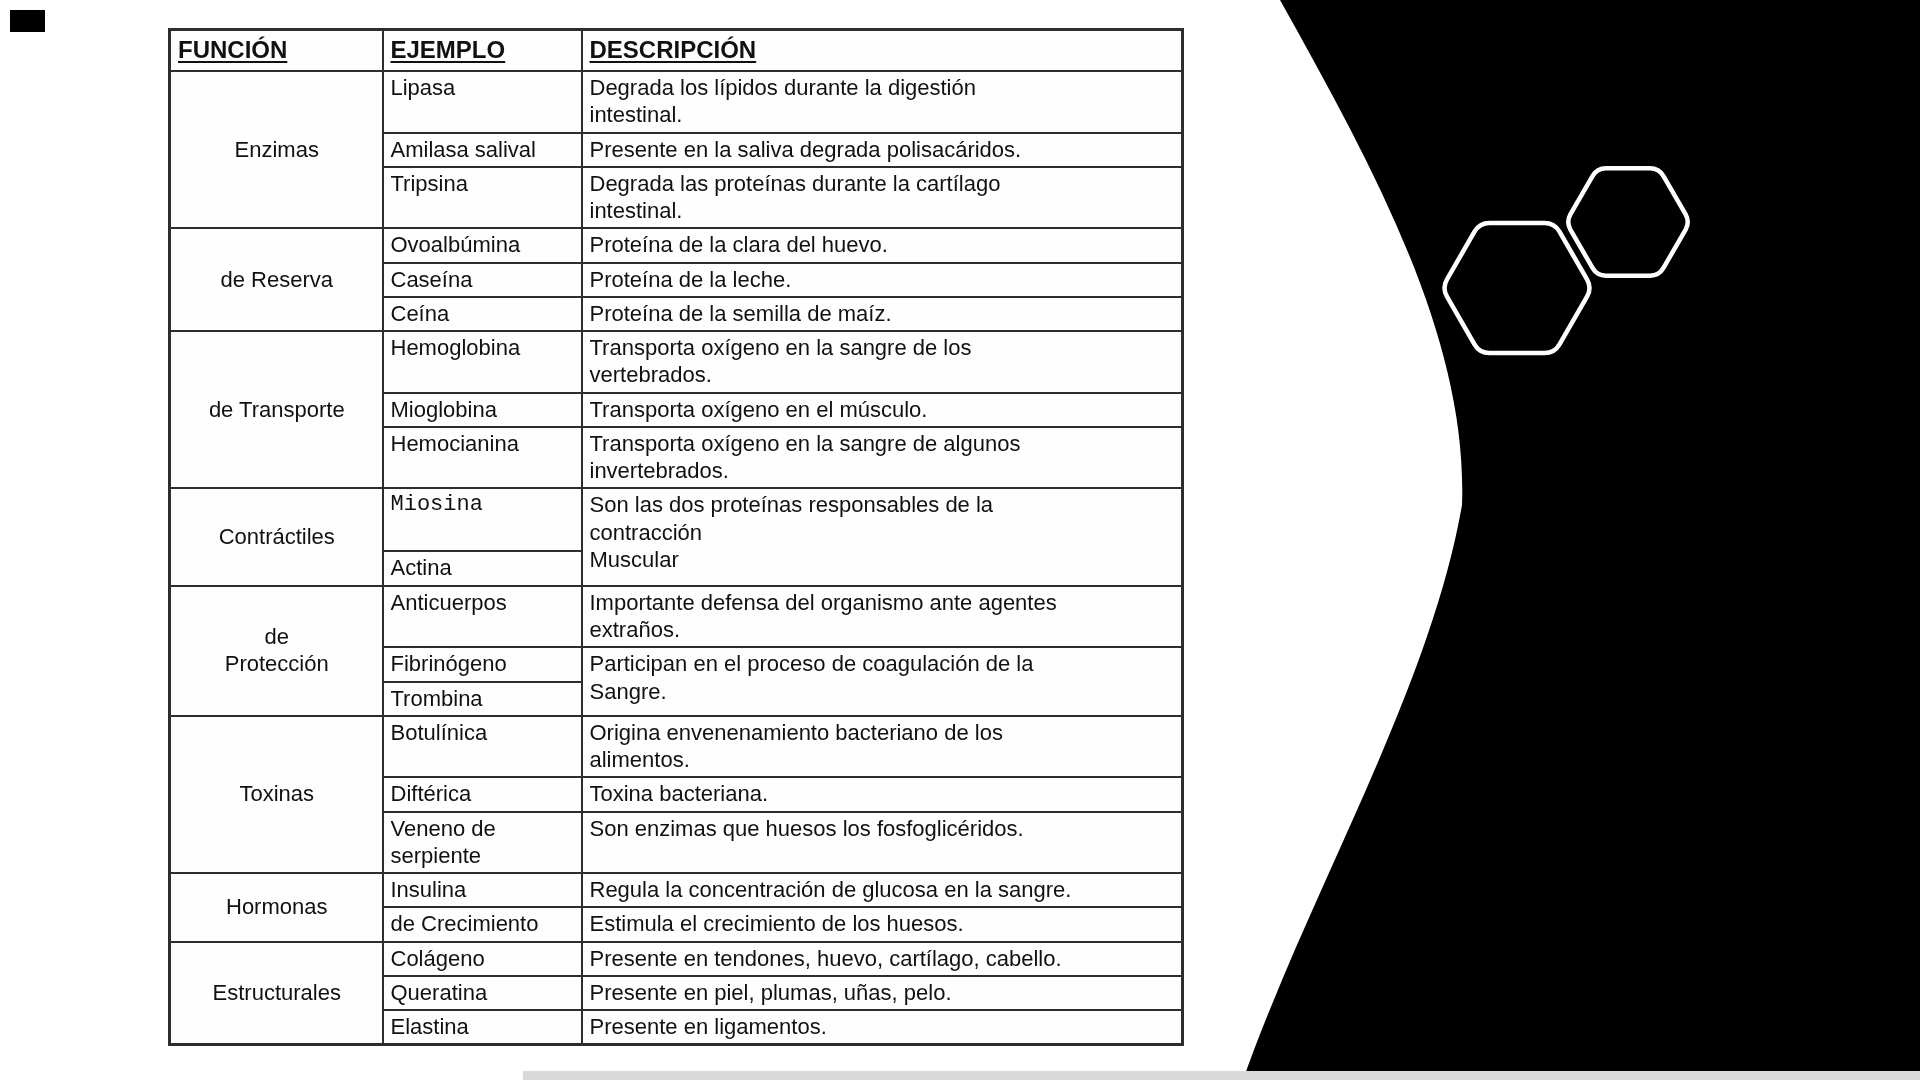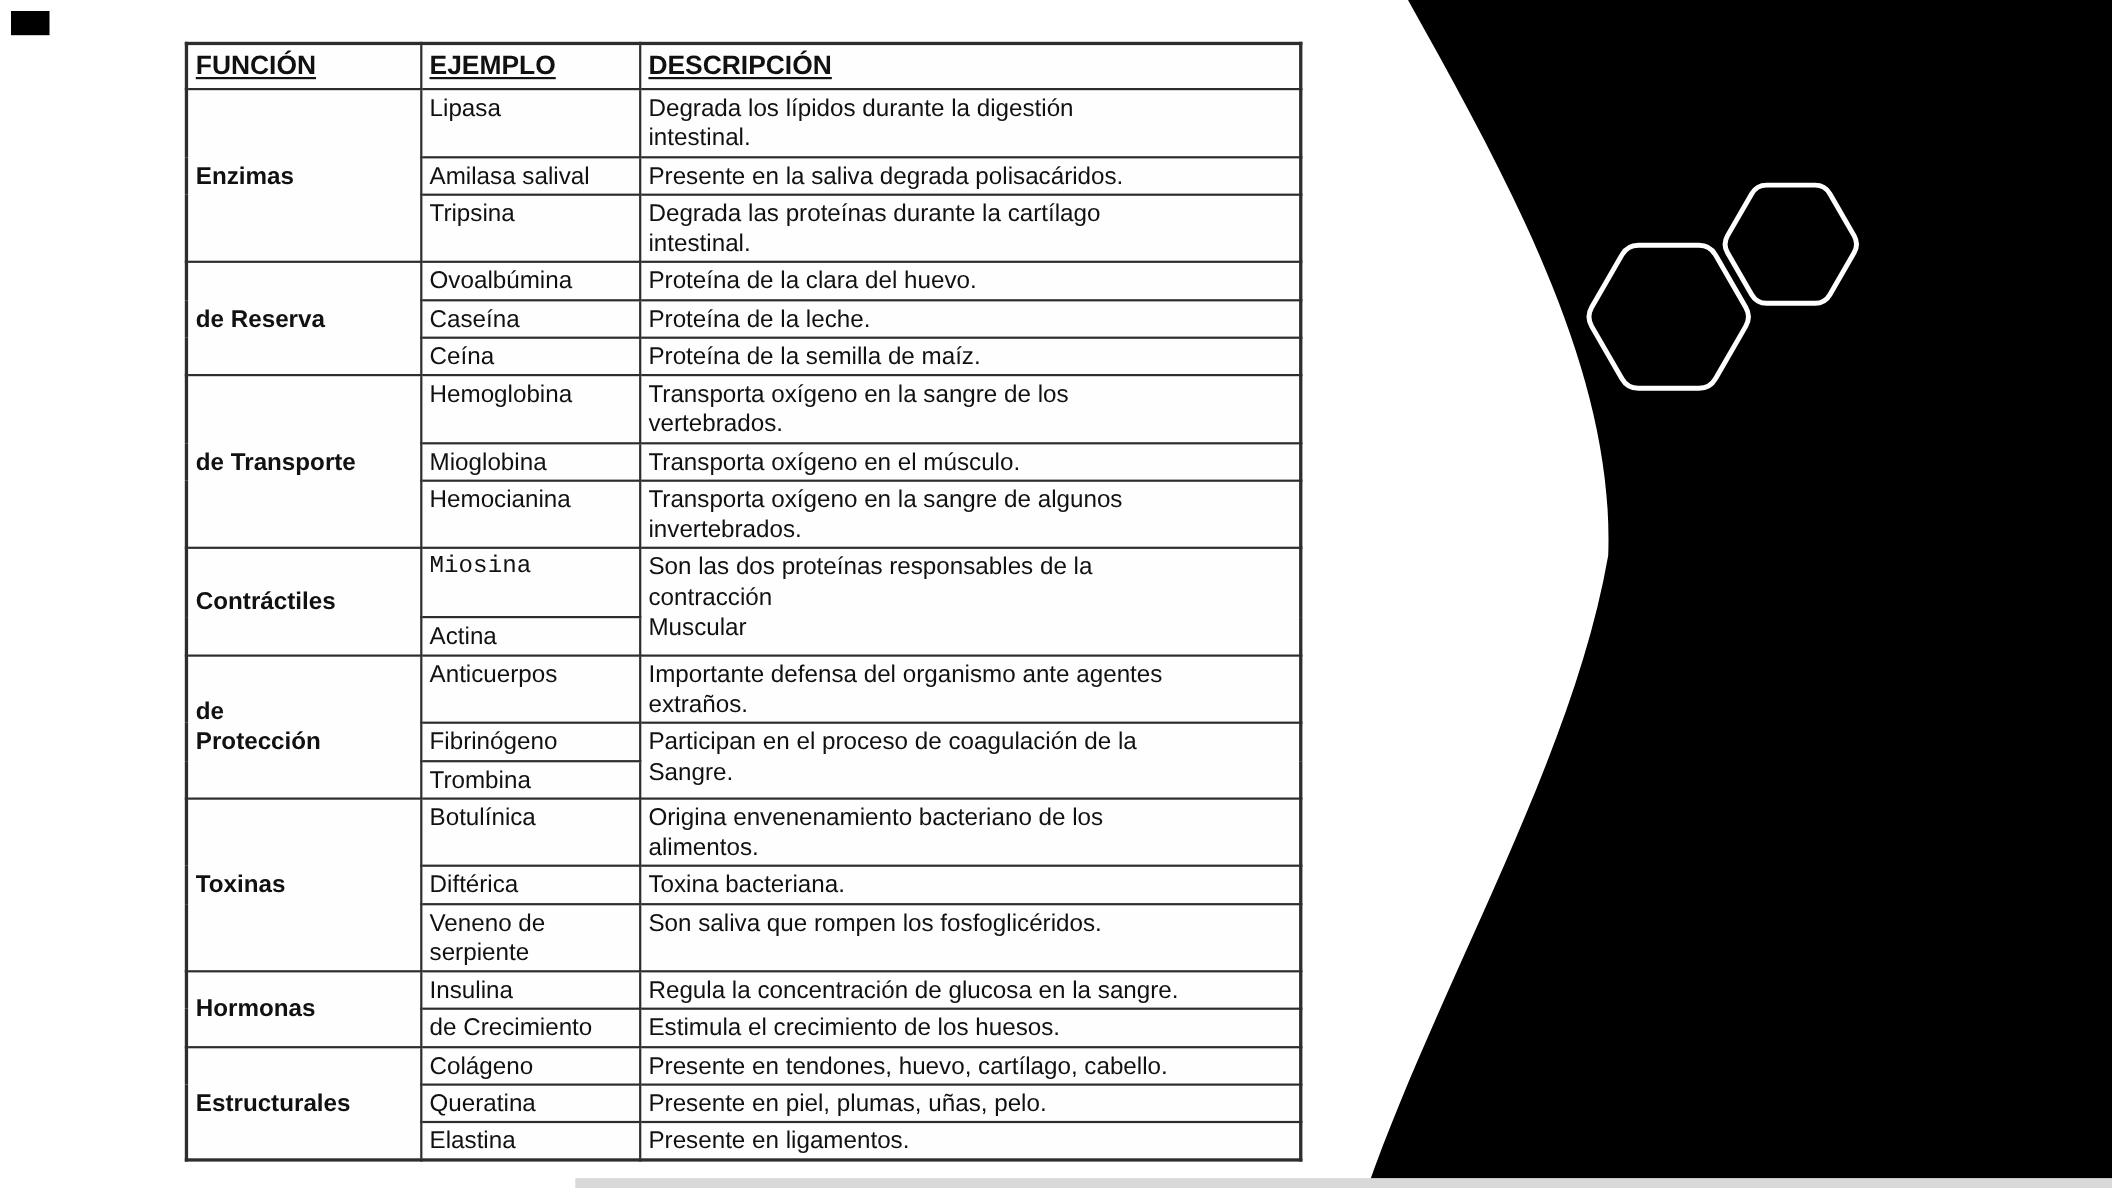--- a/index.html
+++ b/index.html
@@ -6,42 +6,42 @@
   body{
     width:1920px;height:1080px;position:relative;overflow:hidden;
     background:#ffffff;
     font-family:"Liberation Sans", sans-serif;
   }
   .corner-mark{
     position:absolute;left:10px;top:10px;width:35px;height:22px;
     background:#000;z-index:3;
   }
   table.protein-table{
-    position:absolute;left:168px;top:38px;width:1013px;
+    position:absolute;left:168px;top:28px;width:1013px;
     border-collapse:collapse;table-layout:fixed;
     background:#fefefe;z-index:2;
     border:3px solid #2d2d2d;
   }
   .protein-table th,.protein-table td{
     border:2px solid #2d2d2d;
     color:#111;
     overflow:hidden;
   }
   .protein-table th{
     font-size:24px;font-weight:bold;text-align:left;
     text-decoration:underline;text-underline-offset:3px;
     padding:5px 6px 6px 7px;
   }
   .protein-table td{
     font-size:22px;line-height:1.24;
     padding:2px 6px 3px 7px;
     vertical-align:top;
     white-space:pre-line;
   }
-  td.funcion{font-weight:bold;vertical-align:middle;}
+  td.funcion{font-weight:normal;vertical-align:middle;text-align:center;}
   td.ejemplo.tall{height:56px;font-family:Liberation Mono, monospace;}
   svg.right-art{
     position:absolute;left:0;top:0;z-index:1;pointer-events:none;
   }
   .bottom-strip{
     position:absolute;left:523px;top:1071px;width:1397px;height:9px;
     background:#d9d9d9;z-index:4;
   }
 </style>
 </head>
@@ -137,21 +137,21 @@
         <td class="descripcion">Origina envenenamiento bacteriano de los
 alimentos.</td>
       </tr>
       <tr>
         <td class="ejemplo">Diftérica</td>
         <td class="descripcion">Toxina bacteriana.</td>
       </tr>
       <tr>
         <td class="ejemplo">Veneno de
 serpiente</td>
-        <td class="descripcion">Son saliva que rompen los fosfoglicéridos.</td>
+        <td class="descripcion">Son enzimas que huesos los fosfoglicéridos.</td>
       </tr>
       <tr>
         <td class="funcion" rowspan="2">Hormonas</td>
         <td class="ejemplo">Insulina</td>
         <td class="descripcion">Regula la concentración de glucosa en la sangre.</td>
       </tr>
       <tr>
         <td class="ejemplo">de Crecimiento</td>
         <td class="descripcion">Estimula el crecimiento de los huesos.</td>
       </tr>

